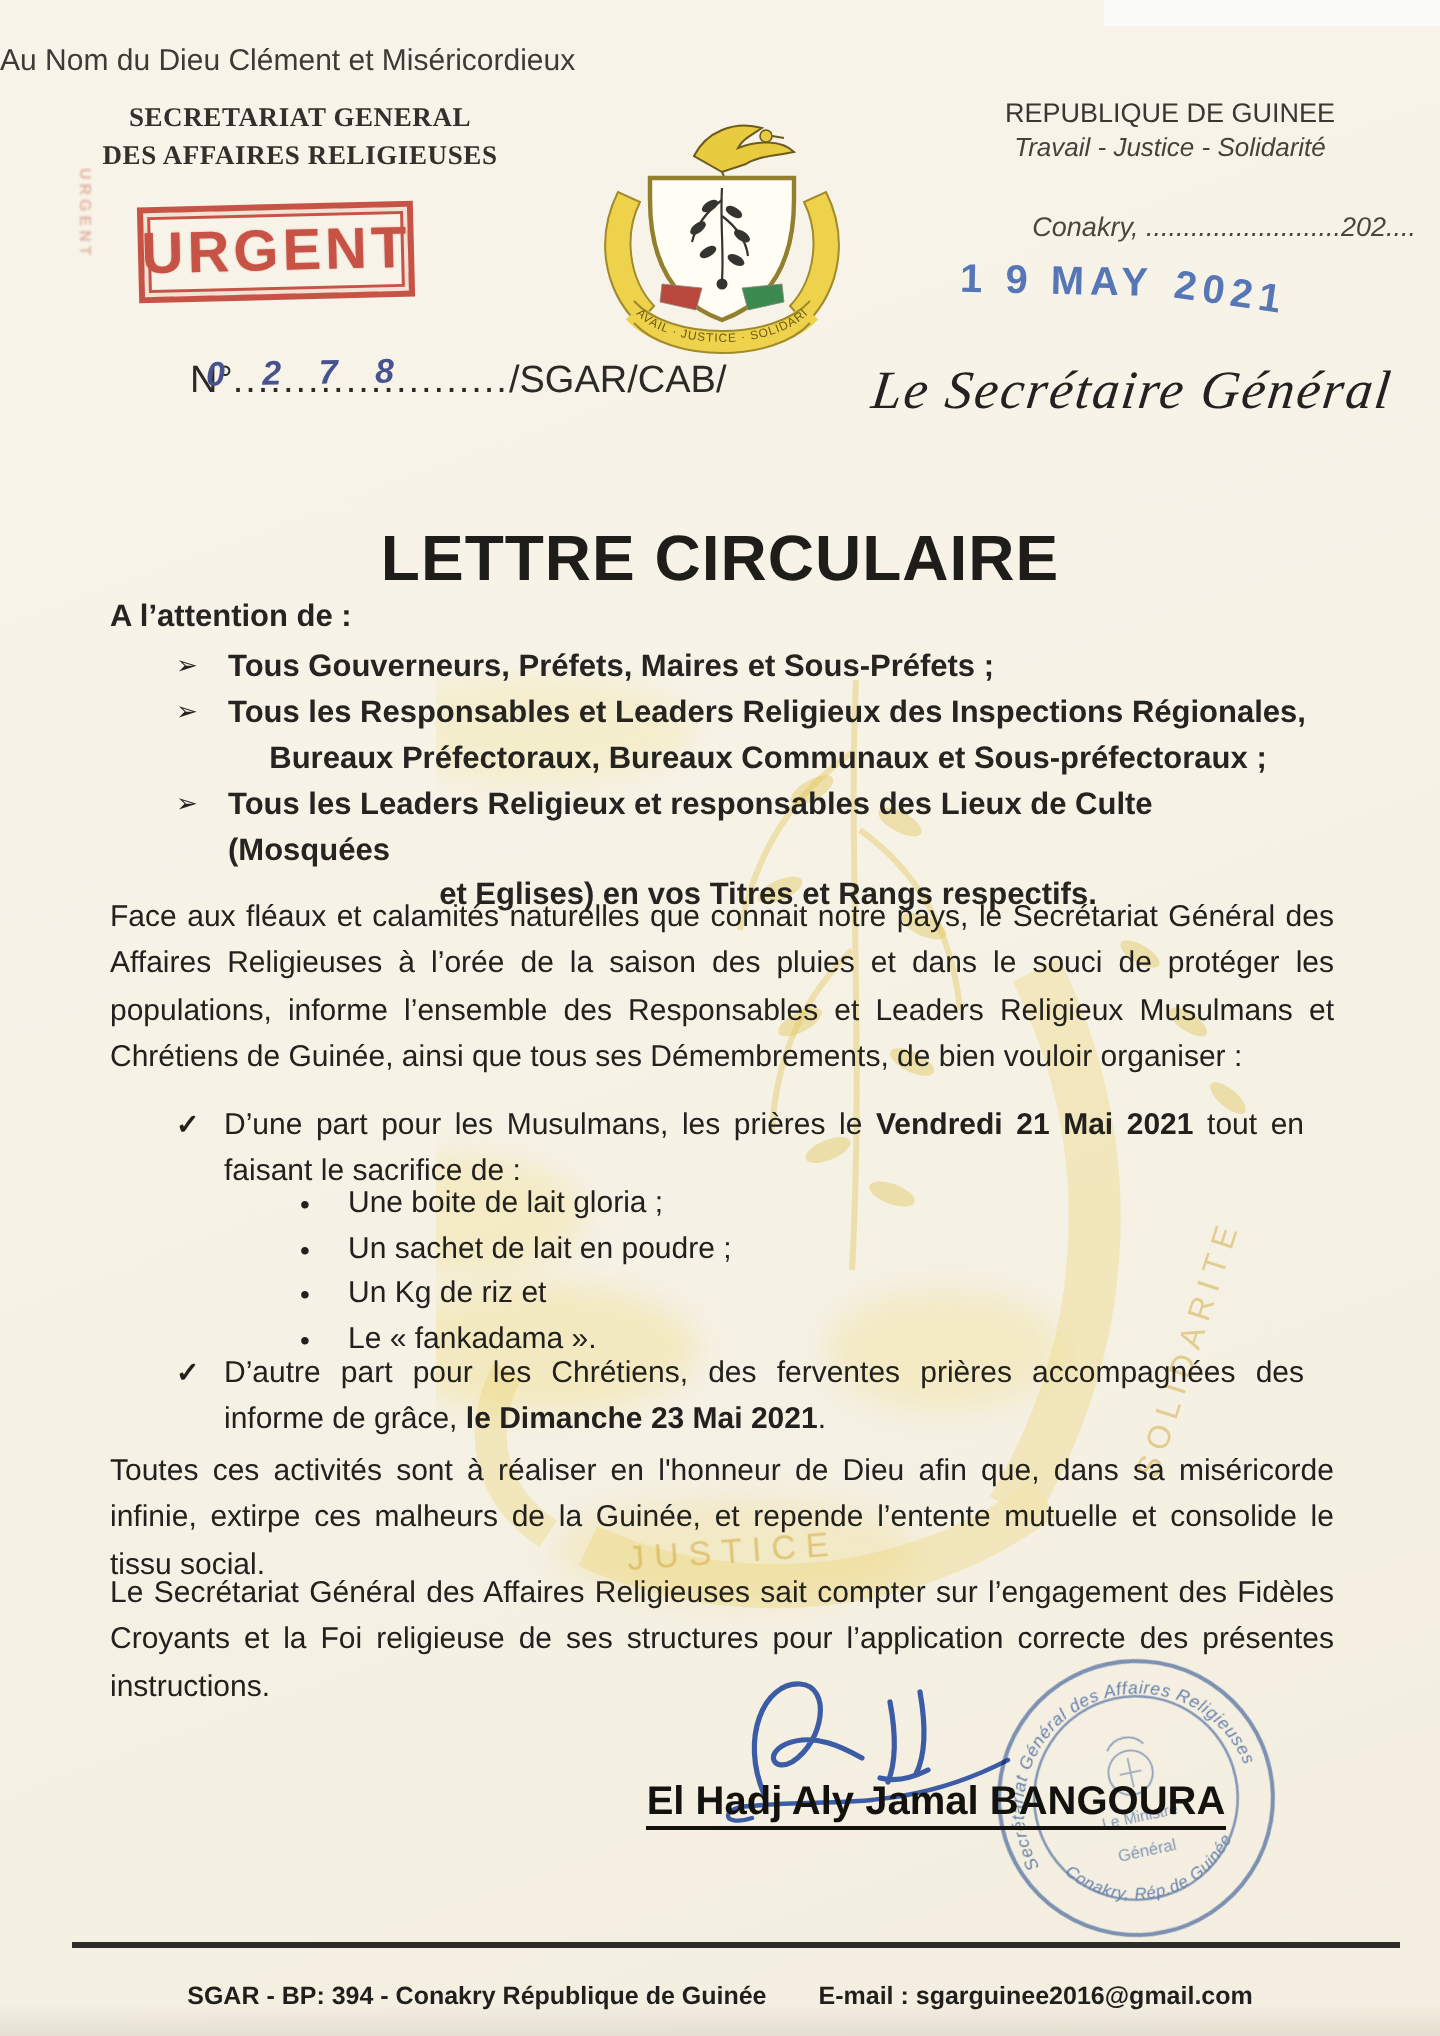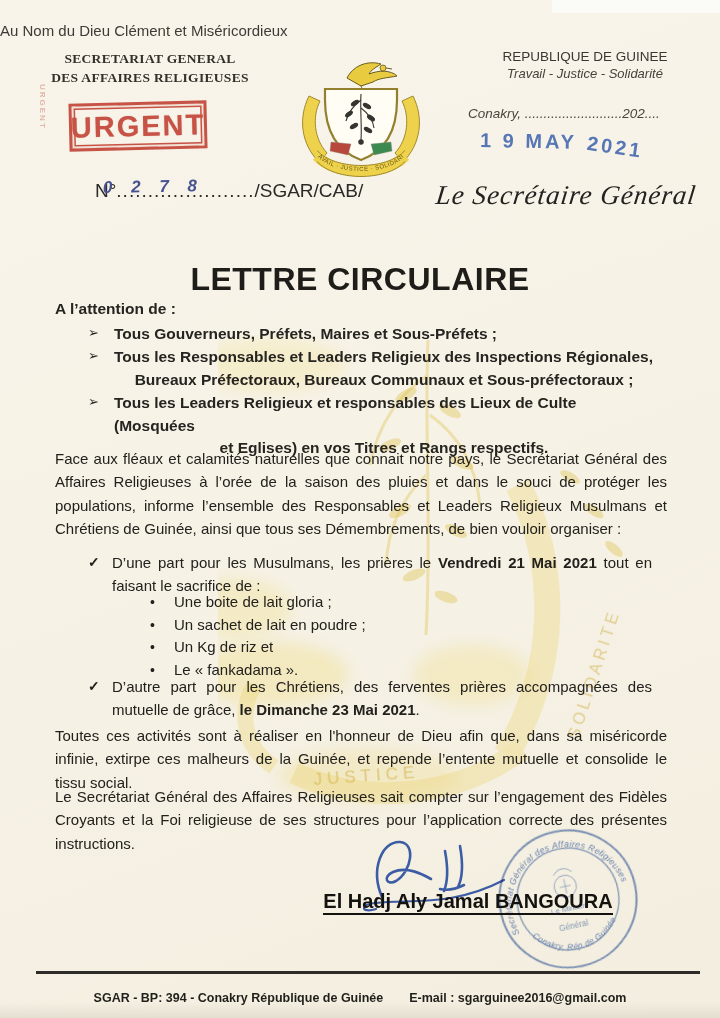--- a/index.html
+++ b/index.html
@@ -20,21 +20,21 @@
   .org-right{top:48px;left:468px;width:234px;text-align:center;line-height:1.3;}
   .org-right .l1{font-size:13.5px;color:#3a3733;}
   .org-right .l2{font-size:13px;font-style:italic;color:#45423c;}
   .urgent{top:102px;left:69px;width:132px;height:42px;border:3px solid #c4473a;
     display:flex;align-items:center;justify-content:center;transform:rotate(-1.4deg);
     box-shadow:inset 0 0 0 2px rgba(246,242,230,.9), inset 0 0 0 3.5px #c4473a;
     color:#c4473a;font-weight:800;font-size:29px;letter-spacing:2px;opacity:.93;
     text-shadow:0 0 1px rgba(196,71,58,.55);}
   .red-smudge{top:84px;left:35px;width:12px;height:84px;color:#bf4f3a;opacity:.38;
     writing-mode:vertical-rl;font-size:8px;letter-spacing:2px;filter:blur(.6px);font-weight:700;}
-  .conakry{top:106px;left:468px;width:240px;font-size:13.5px;font-style:italic;color:#4a463f;}
+  .conakry{top:106px;left:468px;width:240px;font-size:13.5px;font-style:italic;color:#4a463f;text-align:right;}
   .date-stamp{top:131px;left:480px;width:200px;color:#4a6cb2;font-weight:700;font-size:20px;
     letter-spacing:3px;transform:rotate(1.2deg);opacity:.92;white-space:nowrap;}
   .date-stamp .year{display:inline-block;transform:translate(1px,4px) rotate(7deg);}
   .ref-line{top:180px;left:95px;font-size:19px;color:#2c2a26;white-space:nowrap;}
   .ref-line .dots{letter-spacing:1px;}
   .ref-number{top:177px;left:103px;font-style:italic;font-weight:700;font-size:17px;
     color:#47538f;letter-spacing:7px;transform:rotate(-1deg);white-space:nowrap;}
   .script-title{top:180px;left:432px;width:268px;text-align:center;
     font-family:"Liberation Serif",serif;font-style:italic;font-size:27px;color:#232220;
     transform:skewX(-7deg);letter-spacing:1px;white-space:nowrap;}
@@ -209,21 +209,21 @@
   <ul class="abs offerings">
     <li><span class="b">•</span><span>Une boite de lait gloria ;</span></li>
     <li><span class="b">•</span><span>Un sachet de lait en poudre ;</span></li>
     <li><span class="b">•</span><span>Un Kg de riz et</span></li>
     <li><span class="b">•</span><span>Le « fankadama ».</span></li>
   </ul>
 
   <div class="check-item" style="top:676px;">
     <span class="check">✓</span>
     <div class="jl">D’autre part pour les Chrétiens, des ferventes prières accompagnées des</div>
-    <div><span>mutuelle de grâce, </span><b>le Dimanche 23 Mai 2021</b><span>.</span></div>
+    <div><span>informe de grâce, </span><b>le Dimanche 23 Mai 2021</b><span>.</span></div>
   </div>
 
   <div class="abs para" style="top:724px;">Toutes ces activités sont à réaliser en l'honneur de Dieu afin que, dans sa miséricorde infinie, extirpe ces malheurs de la Guinée, et repende l’entente mutuelle et consolide le tissu social.</div>
   <div class="abs para" style="top:785px;">Le Secrétariat Général des Affaires Religieuses sait compter sur l’engagement des Fidèles Croyants et la Foi religieuse de ses structures pour l’application correcte des présentes instructions.</div>
 
   <svg class="abs sig-svg" viewBox="0 0 160 86">
     <g fill="none" stroke="#3c5ca6" stroke-width="2.6" stroke-linecap="round" stroke-linejoin="round">
       <path d="M30,64 C18,36 30,8 48,9 C64,10 60,38 44,48 C35,53 30,44 41,39 C55,33 70,41 79,46"></path>
       <path d="M93,18 C96,34 96,48 92,58"></path>
       <path d="M108,13 C111,30 111,44 106,54"></path>

